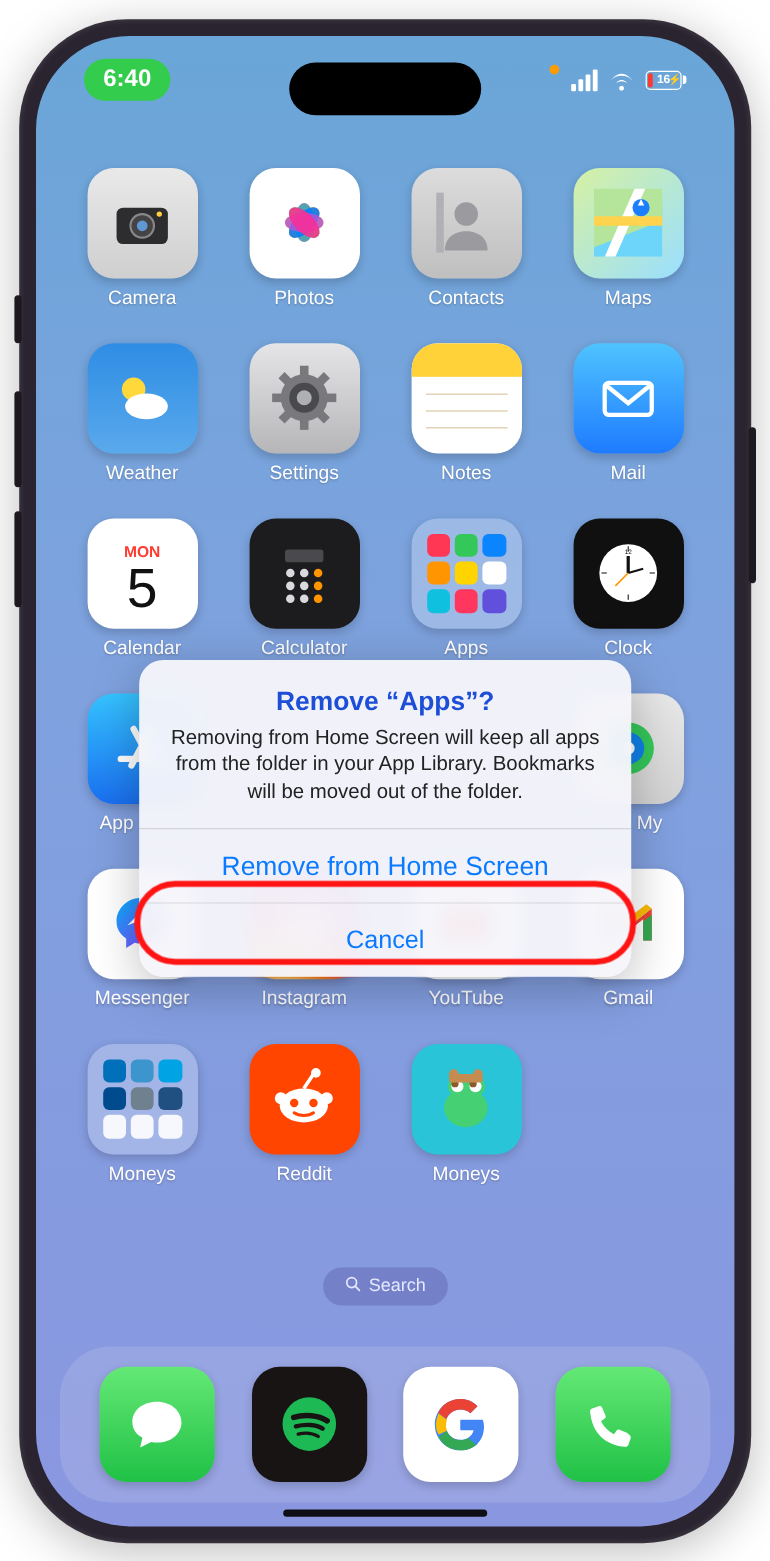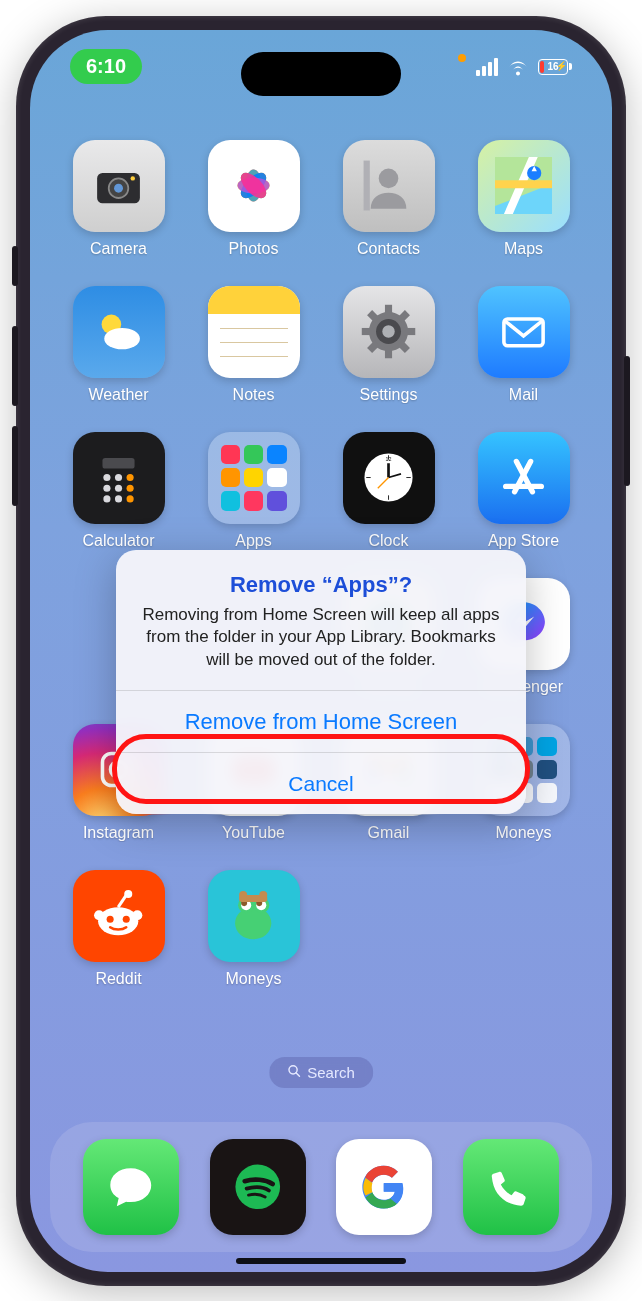--- a/index.html
+++ b/index.html
@@ -168,21 +168,21 @@
 <div class="phone">
   <div class="side-btn sb-mute"></div>
   <div class="side-btn sb-vol1"></div>
   <div class="side-btn sb-vol2"></div>
   <div class="side-btn sb-pwr"></div>
 
   <div class="screen">
     <div class="island"></div>
 
     <div class="status">
-      <div class="time-pill">6:10</div>
+      <div class="time-pill">6:40</div>
       <div class="status-right">
         <div class="loc-dot"></div>
         <div class="sig-bars">
             <span></span>
             <span></span>
             <span></span>
             <span></span>
           </div>
         <div class="wifi-icon">
           <svg viewBox="0 0 24 18" width="24" height="18">
@@ -255,29 +255,20 @@
       </div>
 
       <div class="app">
         <div class="icon ic-weather">
           <svg viewBox="0 0 64 64">
               <circle cx="24" cy="24" r="11" fill="#ffd93b"></circle>
               <ellipse cx="36" cy="40" rx="20" ry="12" fill="#fff"></ellipse>
             </svg>
         </div>
         <div class="label">Weather</div>
-      </div>
-      <div class="app">
-        <div class="icon ic-notes">
-          <div class="notes-top"></div>
-          <div class="notes-line" style="top:42px"></div>
-          <div class="notes-line" style="top:56px"></div>
-          <div class="notes-line" style="top:70px"></div>
-        </div>
-        <div class="label">Notes</div>
       </div>
       <div class="app">
         <div class="icon ic-settings">
           <svg viewBox="0 0 64 64">
               <g transform="translate(32 32)">
                 <circle r="22" fill="#79797d"></circle>
                 <g fill="#79797d">
                   <rect x="-4" y="-30" width="8" height="12"></rect>
                   <rect x="-4" y="18" width="8" height="12"></rect>
                   <rect x="-30" y="-4" width="12" height="8"></rect>
@@ -288,29 +279,45 @@
                   <rect x="-4" y="18" width="8" height="12" transform="rotate(-45)"></rect>
                 </g>
                 <circle r="14" fill="#4a4a4e"></circle>
                 <circle r="7" fill="#aeb0b4"></circle>
               </g>
             </svg>
         </div>
         <div class="label">Settings</div>
       </div>
       <div class="app">
+        <div class="icon ic-notes">
+          <div class="notes-top"></div>
+          <div class="notes-line" style="top:42px"></div>
+          <div class="notes-line" style="top:56px"></div>
+          <div class="notes-line" style="top:70px"></div>
+        </div>
+        <div class="label">Notes</div>
+      </div>
+      <div class="app">
         <div class="icon ic-mail">
           <svg viewBox="0 0 64 64">
               <rect x="10" y="18" width="44" height="30" rx="4" fill="none" stroke="#fff" stroke-width="4"></rect>
               <path d="M11 20l21 17 21-17" fill="none" stroke="#fff" stroke-width="4"></path>
             </svg>
         </div>
         <div class="label">Mail</div>
       </div>
 
+      <div class="app">
+        <div class="icon ic-calendar">
+          <div class="cal-top">MON</div>
+          <div class="cal-num">5</div>
+        </div>
+        <div class="label">Calendar</div>
+      </div>
       <div class="app">
         <div class="icon ic-calc">
           <svg viewBox="0 0 64 64">
               <rect x="14" y="10" width="36" height="12" rx="3" fill="#4a4a4e"></rect>
               <g fill="#d9d9de">
                 <circle cx="19" cy="32" r="4"></circle>
                 <circle cx="32" cy="32" r="4"></circle>
                 <circle cx="19" cy="44" r="4"></circle>
                 <circle cx="32" cy="44" r="4"></circle>
                 <circle cx="19" cy="56" r="4"></circle>

